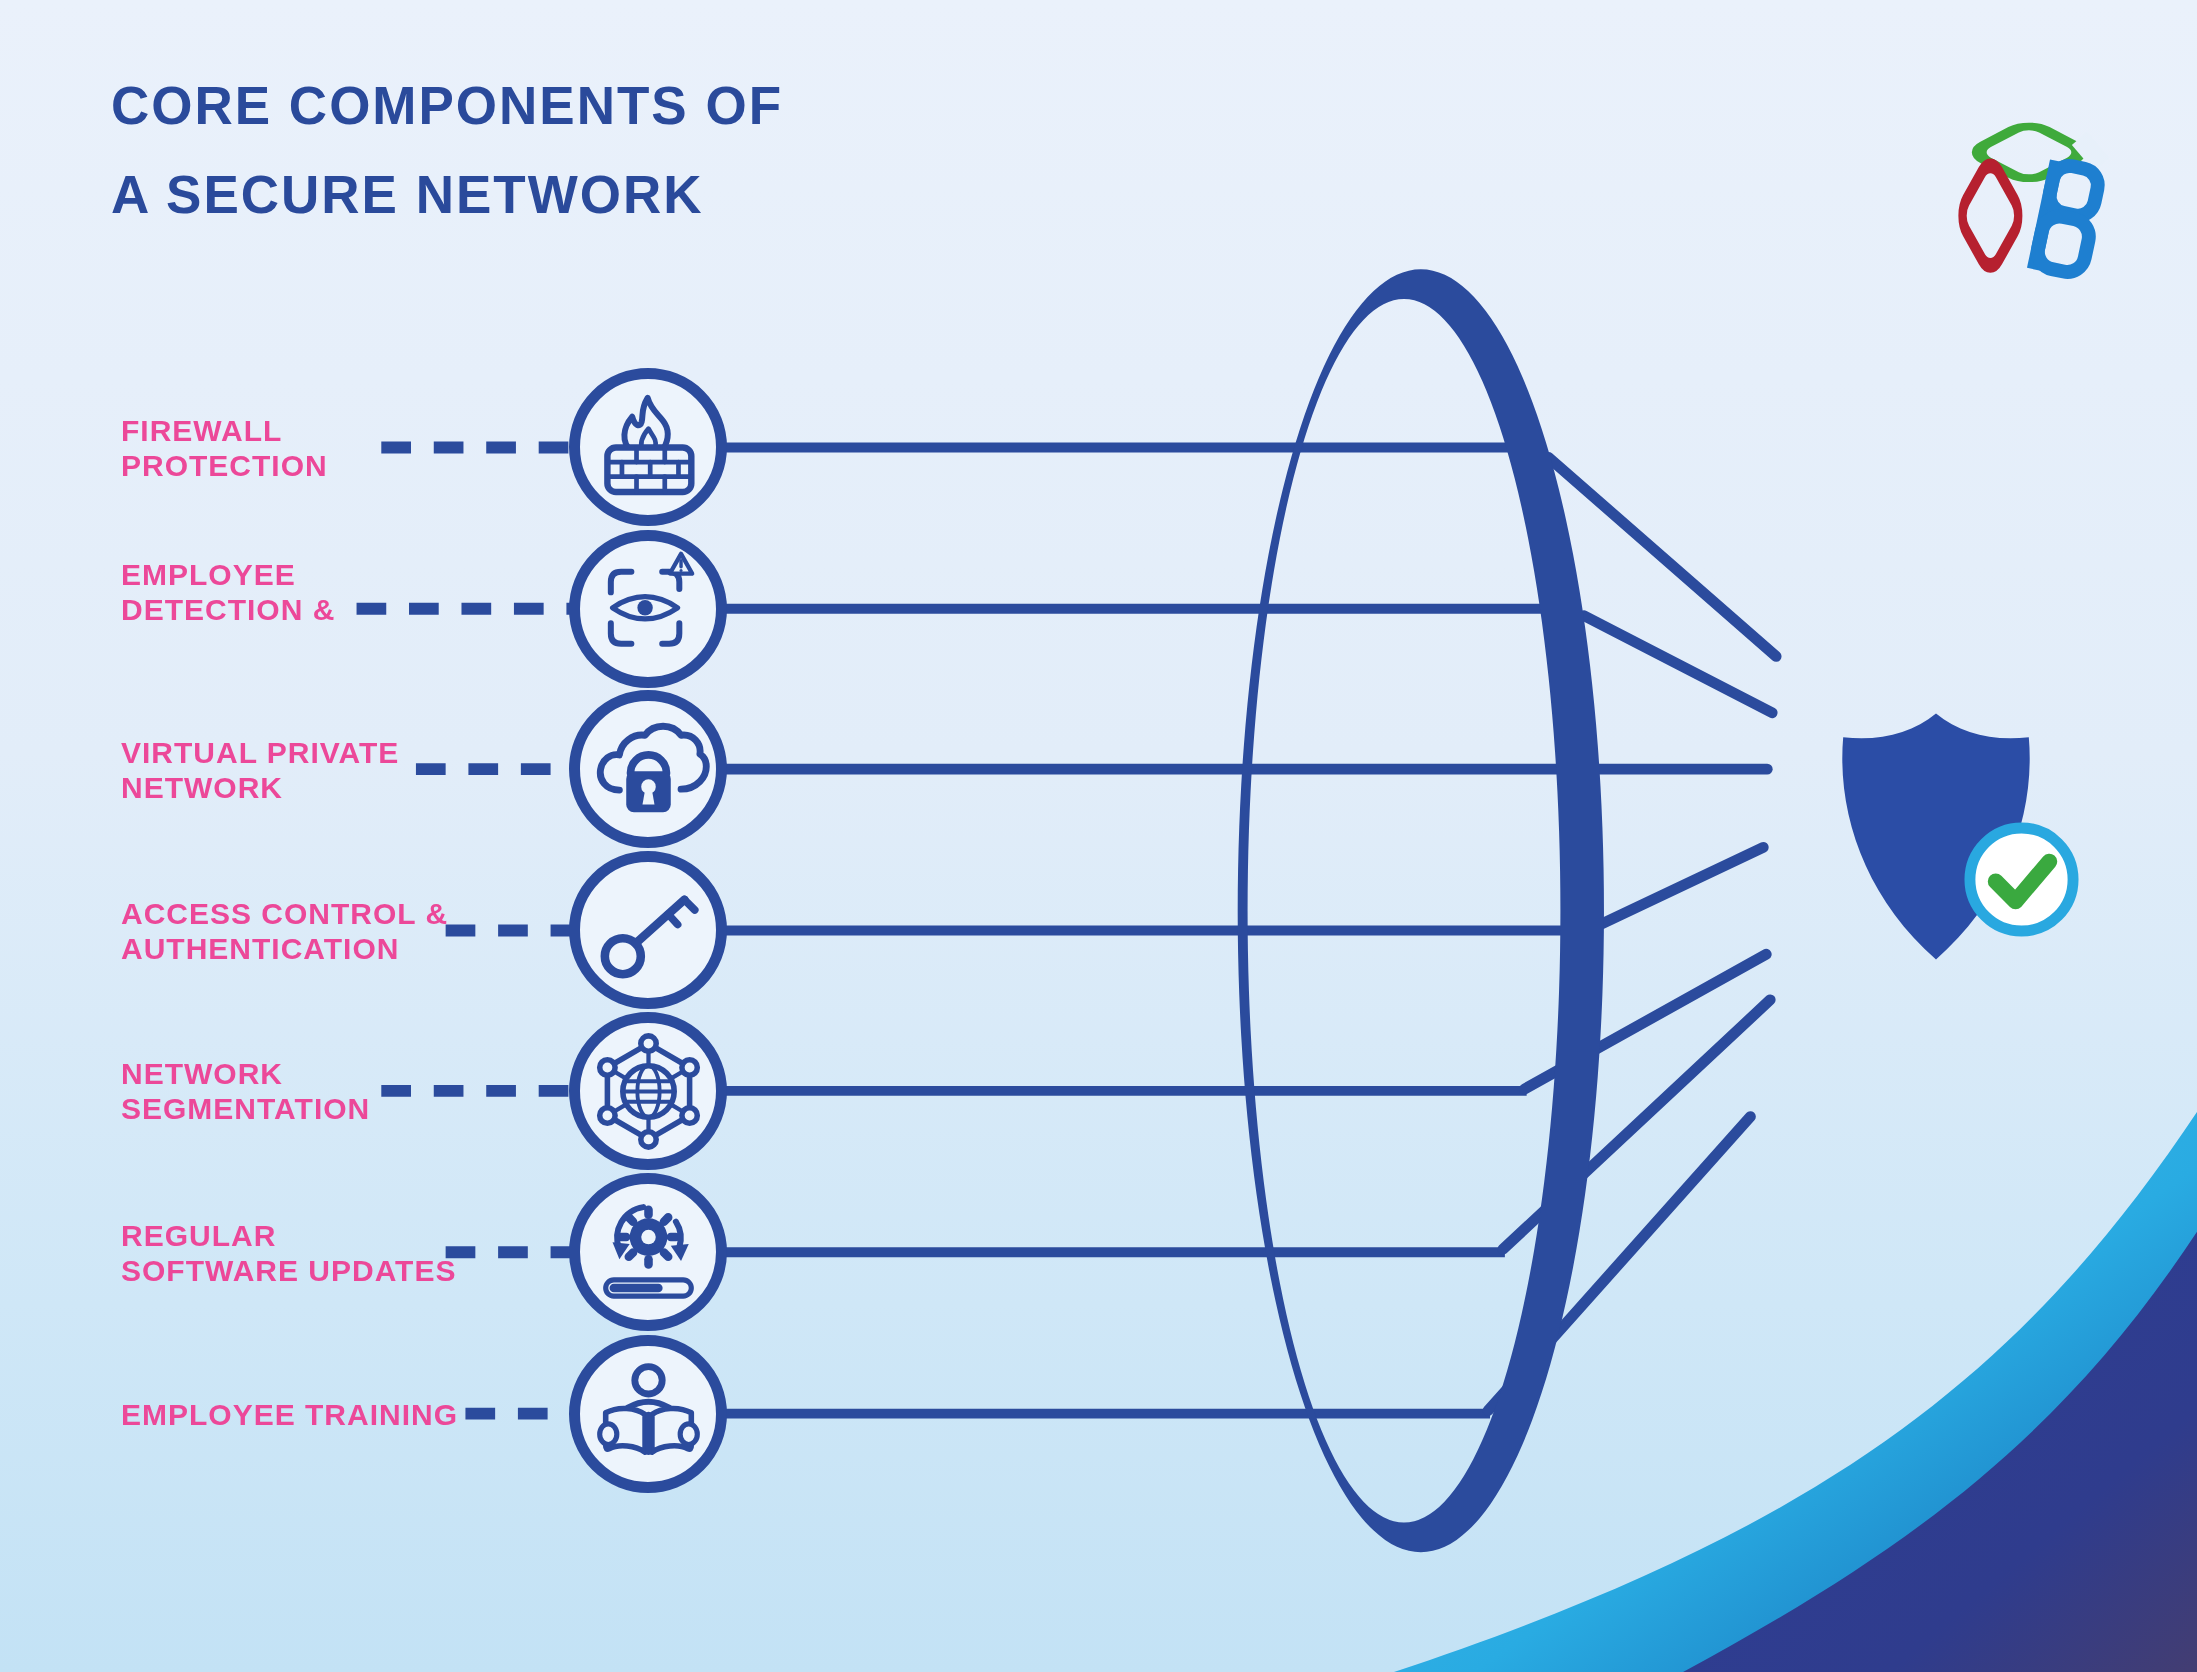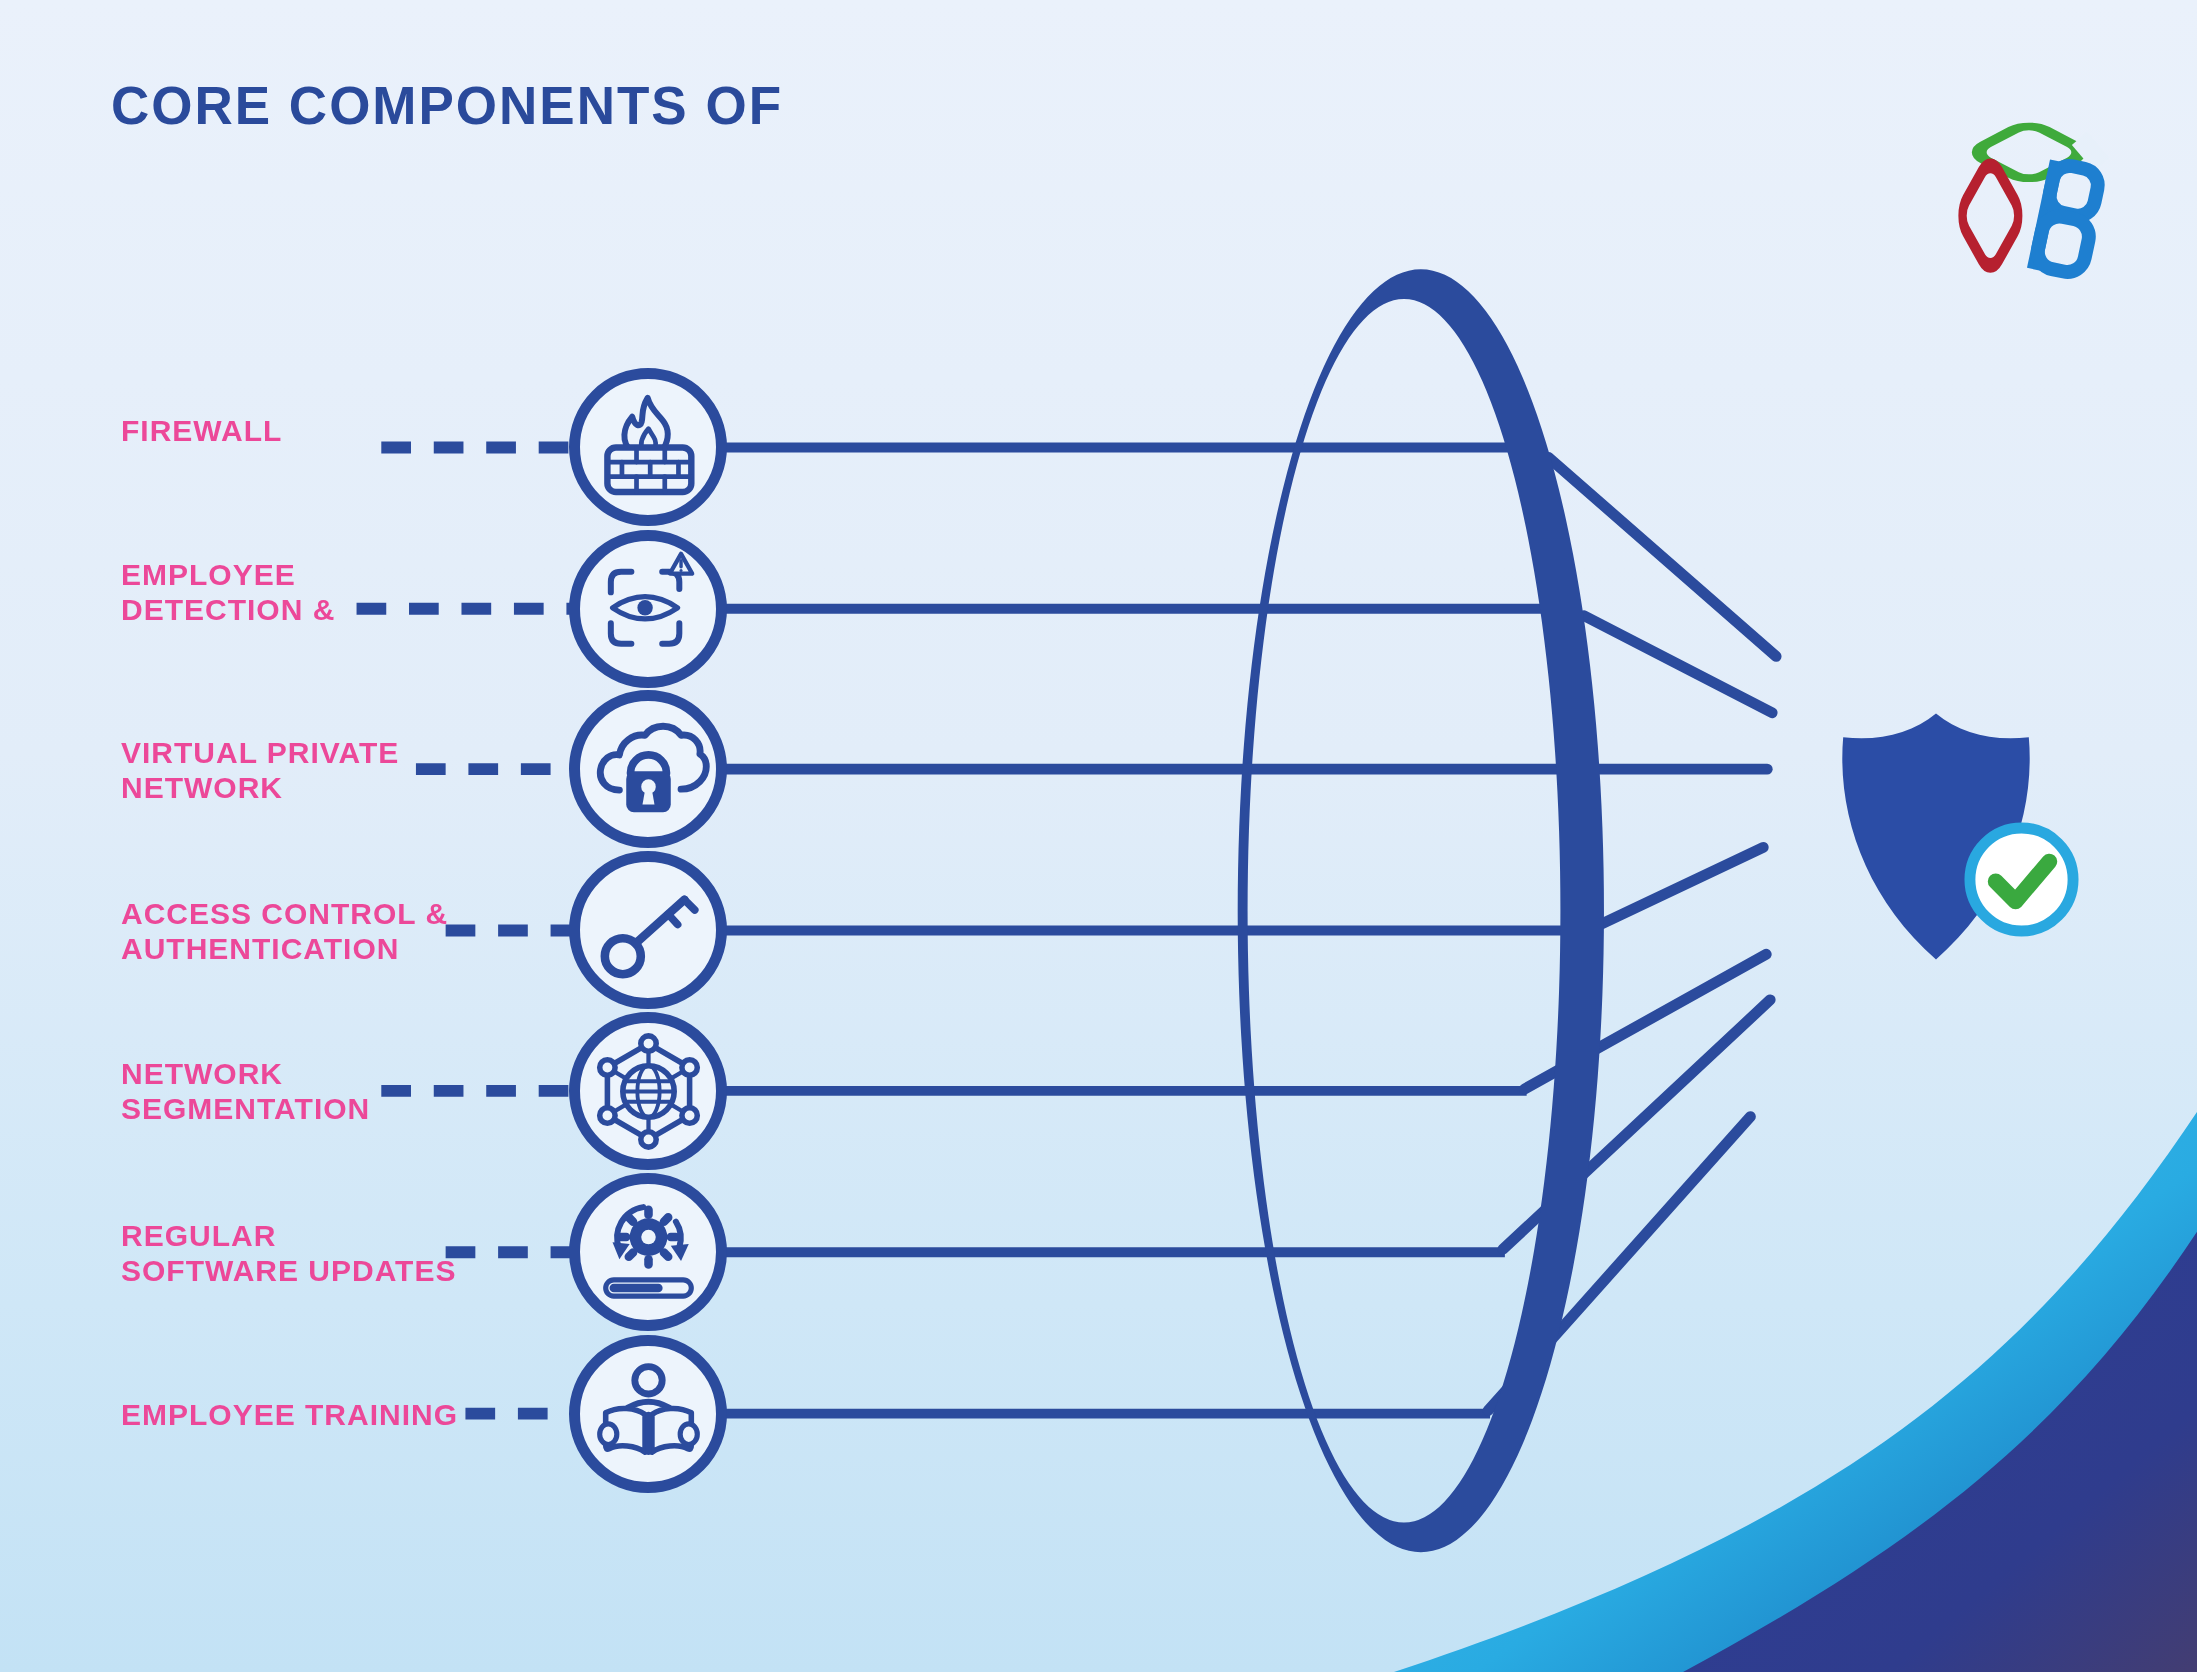--- a/index.html
+++ b/index.html
@@ -81,35 +81,37 @@
 
     <path fill="#2b4b9d" fill-rule="evenodd" d="M1435 272 A185 648 0 1 0 1435.2 272 Z
          M1418 302 A158 618 0 1 0 1418.2 302 Z"></path>
 
     <path fill="url(#cyanGrad)" d="M2220 1122 C2040 1392 1840 1545 1408 1689 L2220 1689 Z"></path>
     <path fill="url(#navyGrad)" d="M2220 1243 C2085 1448 1935 1562 1700 1689 L2220 1689 Z"></path>
   </svg>
 
   <div class="title">
     <span>CORE COMPONENTS OF</span>
+    <span>A SECURE NETWORK</span>
   </div>
 
   <svg class="abs" style="left:1935px;top:89px" width="183" height="193" viewBox="0 0 185 195">
     <rect x="-42" y="-42" width="84" height="84" rx="22" fill="none" stroke="#3faa3b" stroke-width="15" transform="translate(95 64) scale(1 0.52) rotate(45)"></rect>
     <path d="M146 50 L168 76" stroke="#e7f0fa" stroke-width="20" fill="none"></path>
     <rect x="-42" y="-42" width="84" height="84" rx="22" fill="none" stroke="#b6202f" stroke-width="15" transform="translate(56 128) scale(0.56 1) rotate(45)"></rect>
     <g transform="translate(133 132) rotate(12)" stroke="#1e7fd0" stroke-width="14" fill="none">
       <path d="M-22 -56 L-22 56"></path>
       <rect x="-22" y="-54" width="46" height="48" rx="17"></rect>
       <rect x="-22" y="-2" width="48" height="54" rx="18"></rect>
     </g>
   </svg>
 
   <div class="row-label" style="top:413px">
     <span>FIREWALL</span>
+    <span>PROTECTION</span>
 
   </div>
   <div class="icon-circle" style="left:569px;top:368px">
     <svg viewBox="0 0 160 160">
       <g stroke="#2b4b9d" fill="none" stroke-linecap="round" stroke-linejoin="round">
         <path stroke-width="7" d="M60 84 C48 74 50 57 61 44 C64 55 70 57 72 50 C74 42 71 35 79 22 C83 37 93 42 99 52 C105 62 103 75 95 84"></path>
         <path stroke-width="5.5" d="M73 84 C69 74 73 66 80 58 C84 66 90 70 88 79"></path>
         <rect x="32" y="80" width="98" height="52" rx="10" fill="#edf4fc" stroke-width="7.5"></rect>
         <g stroke-width="5.5">
           <path d="M32 97 H130"></path>

